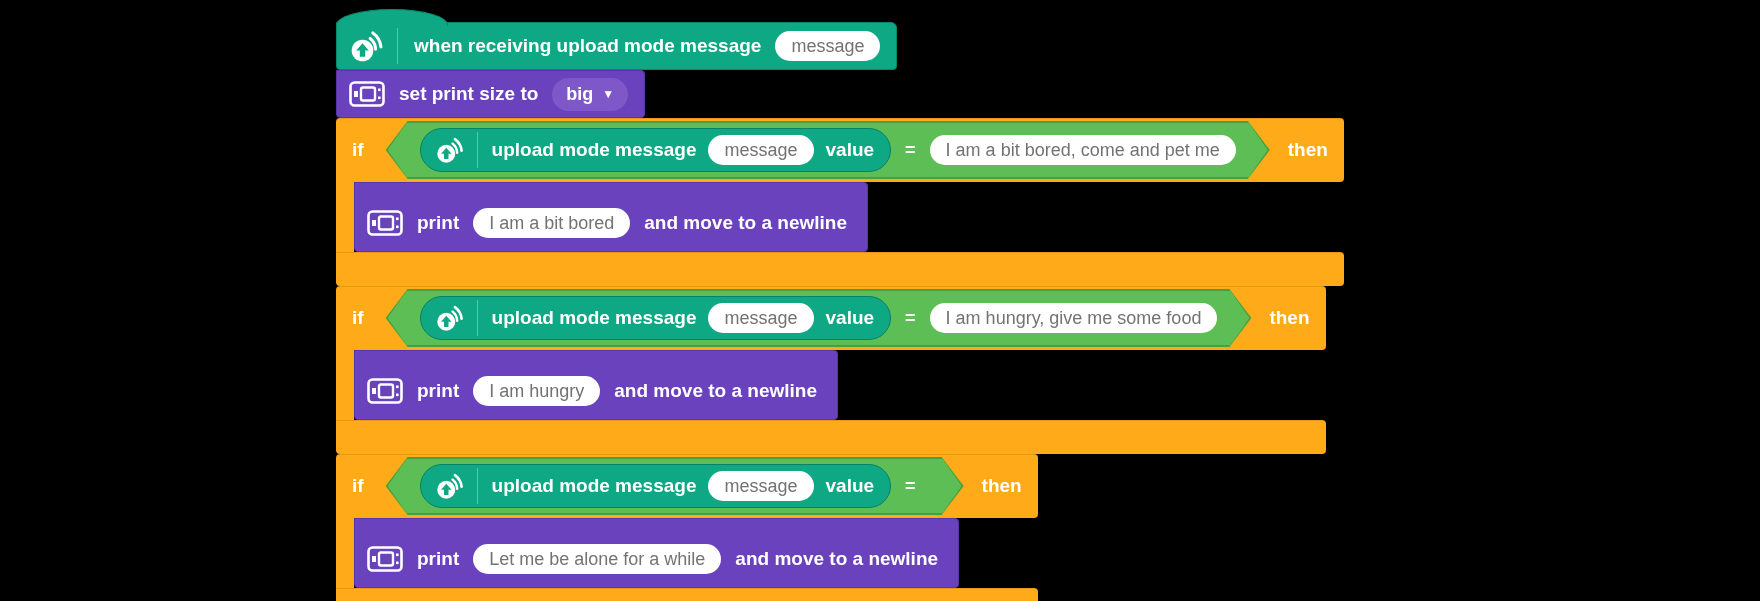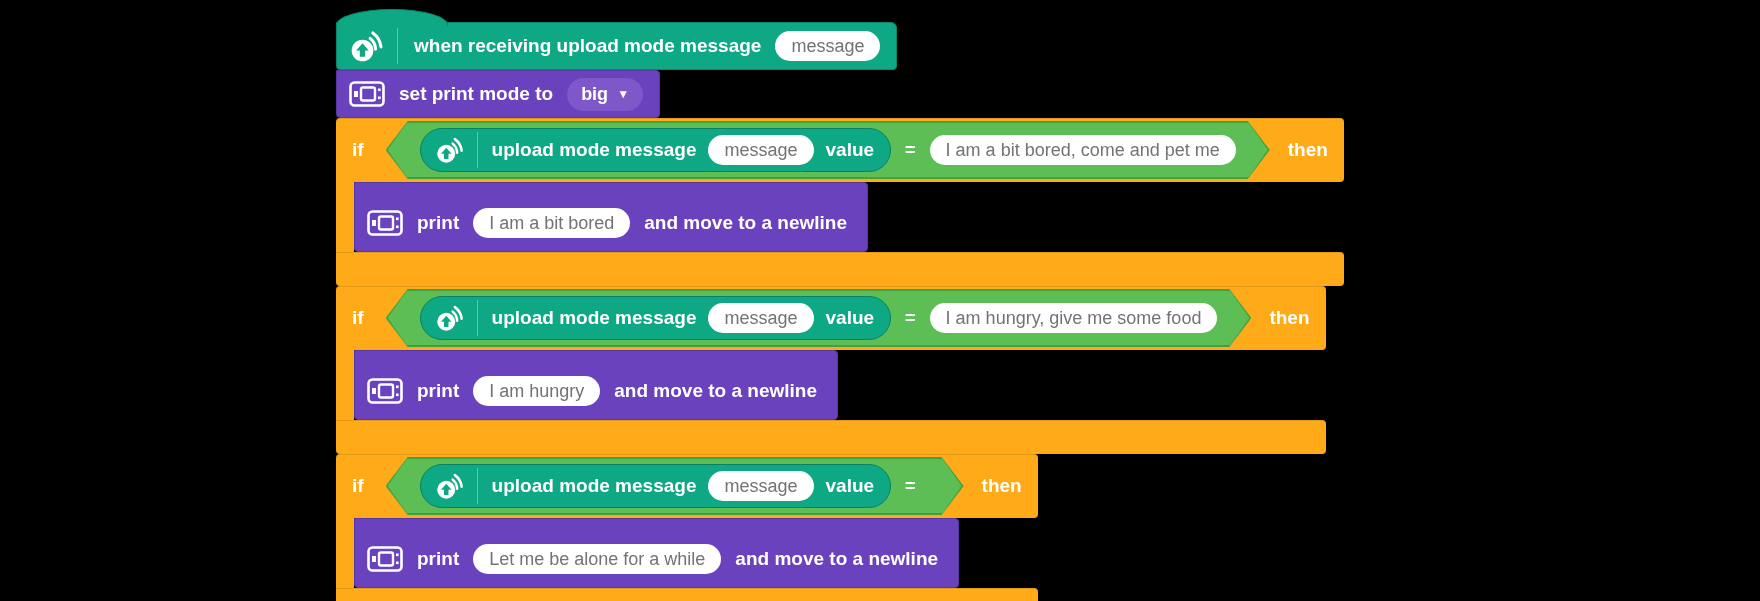--- a/index.html
+++ b/index.html
@@ -105,21 +105,21 @@
     <div class="setps block">
       <span class="iconwrap">
         <svg width="36" height="26" viewBox="0 0 36 26">
           <rect x="1.5" y="1.5" width="33" height="23" rx="4" fill="none" stroke="#fff" stroke-width="2.6"></rect>
           <rect x="5" y="10" width="4" height="6" fill="#fff"></rect>
           <rect x="12" y="6.5" width="14" height="13" rx="2" fill="none" stroke="#fff" stroke-width="2.4"></rect>
           <rect x="29" y="7.5" width="2.6" height="2.6" fill="#fff"></rect>
           <rect x="29" y="15.5" width="2.6" height="2.6" fill="#fff"></rect>
         </svg>
       </span>
-      <span class="lbl">set print mode to</span>
+      <span class="lbl">set print size to</span>
       <span class="dd">
         <span class="lbl">big</span>
         <span class="arr">▼</span>
       </span>
     </div>
 
     <div class="branch">
       <div class="arm-top">
         <span class="lbl iflbl">if</span>
         <div class="hexb">

